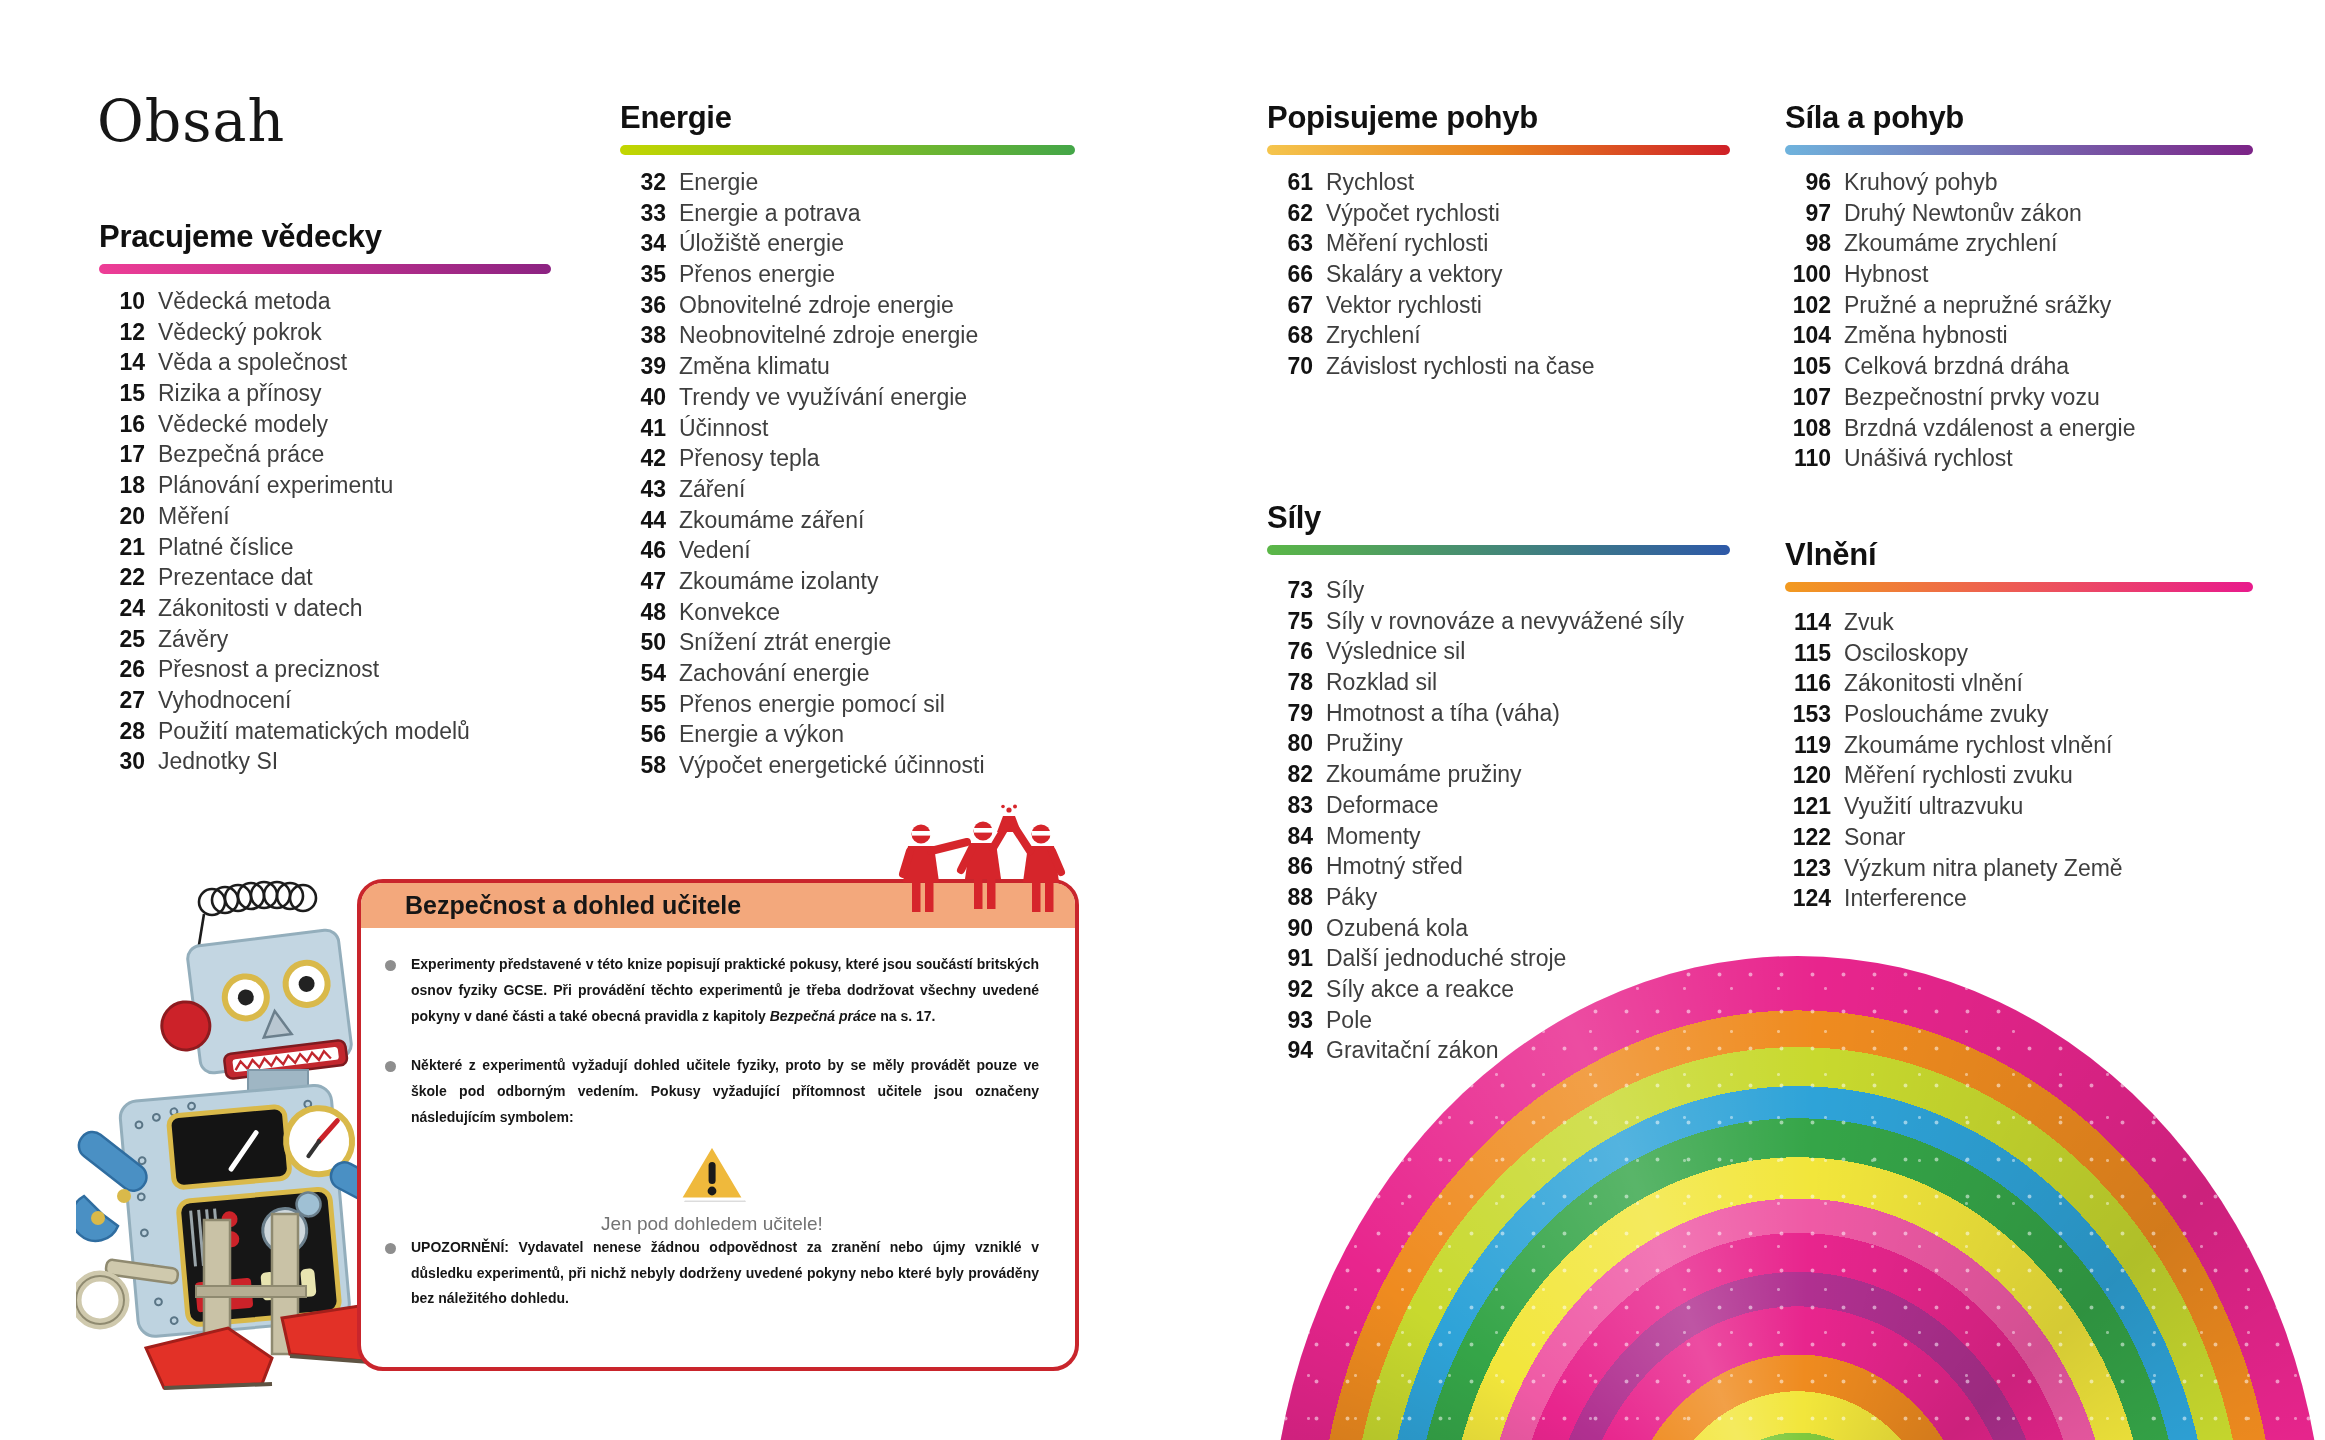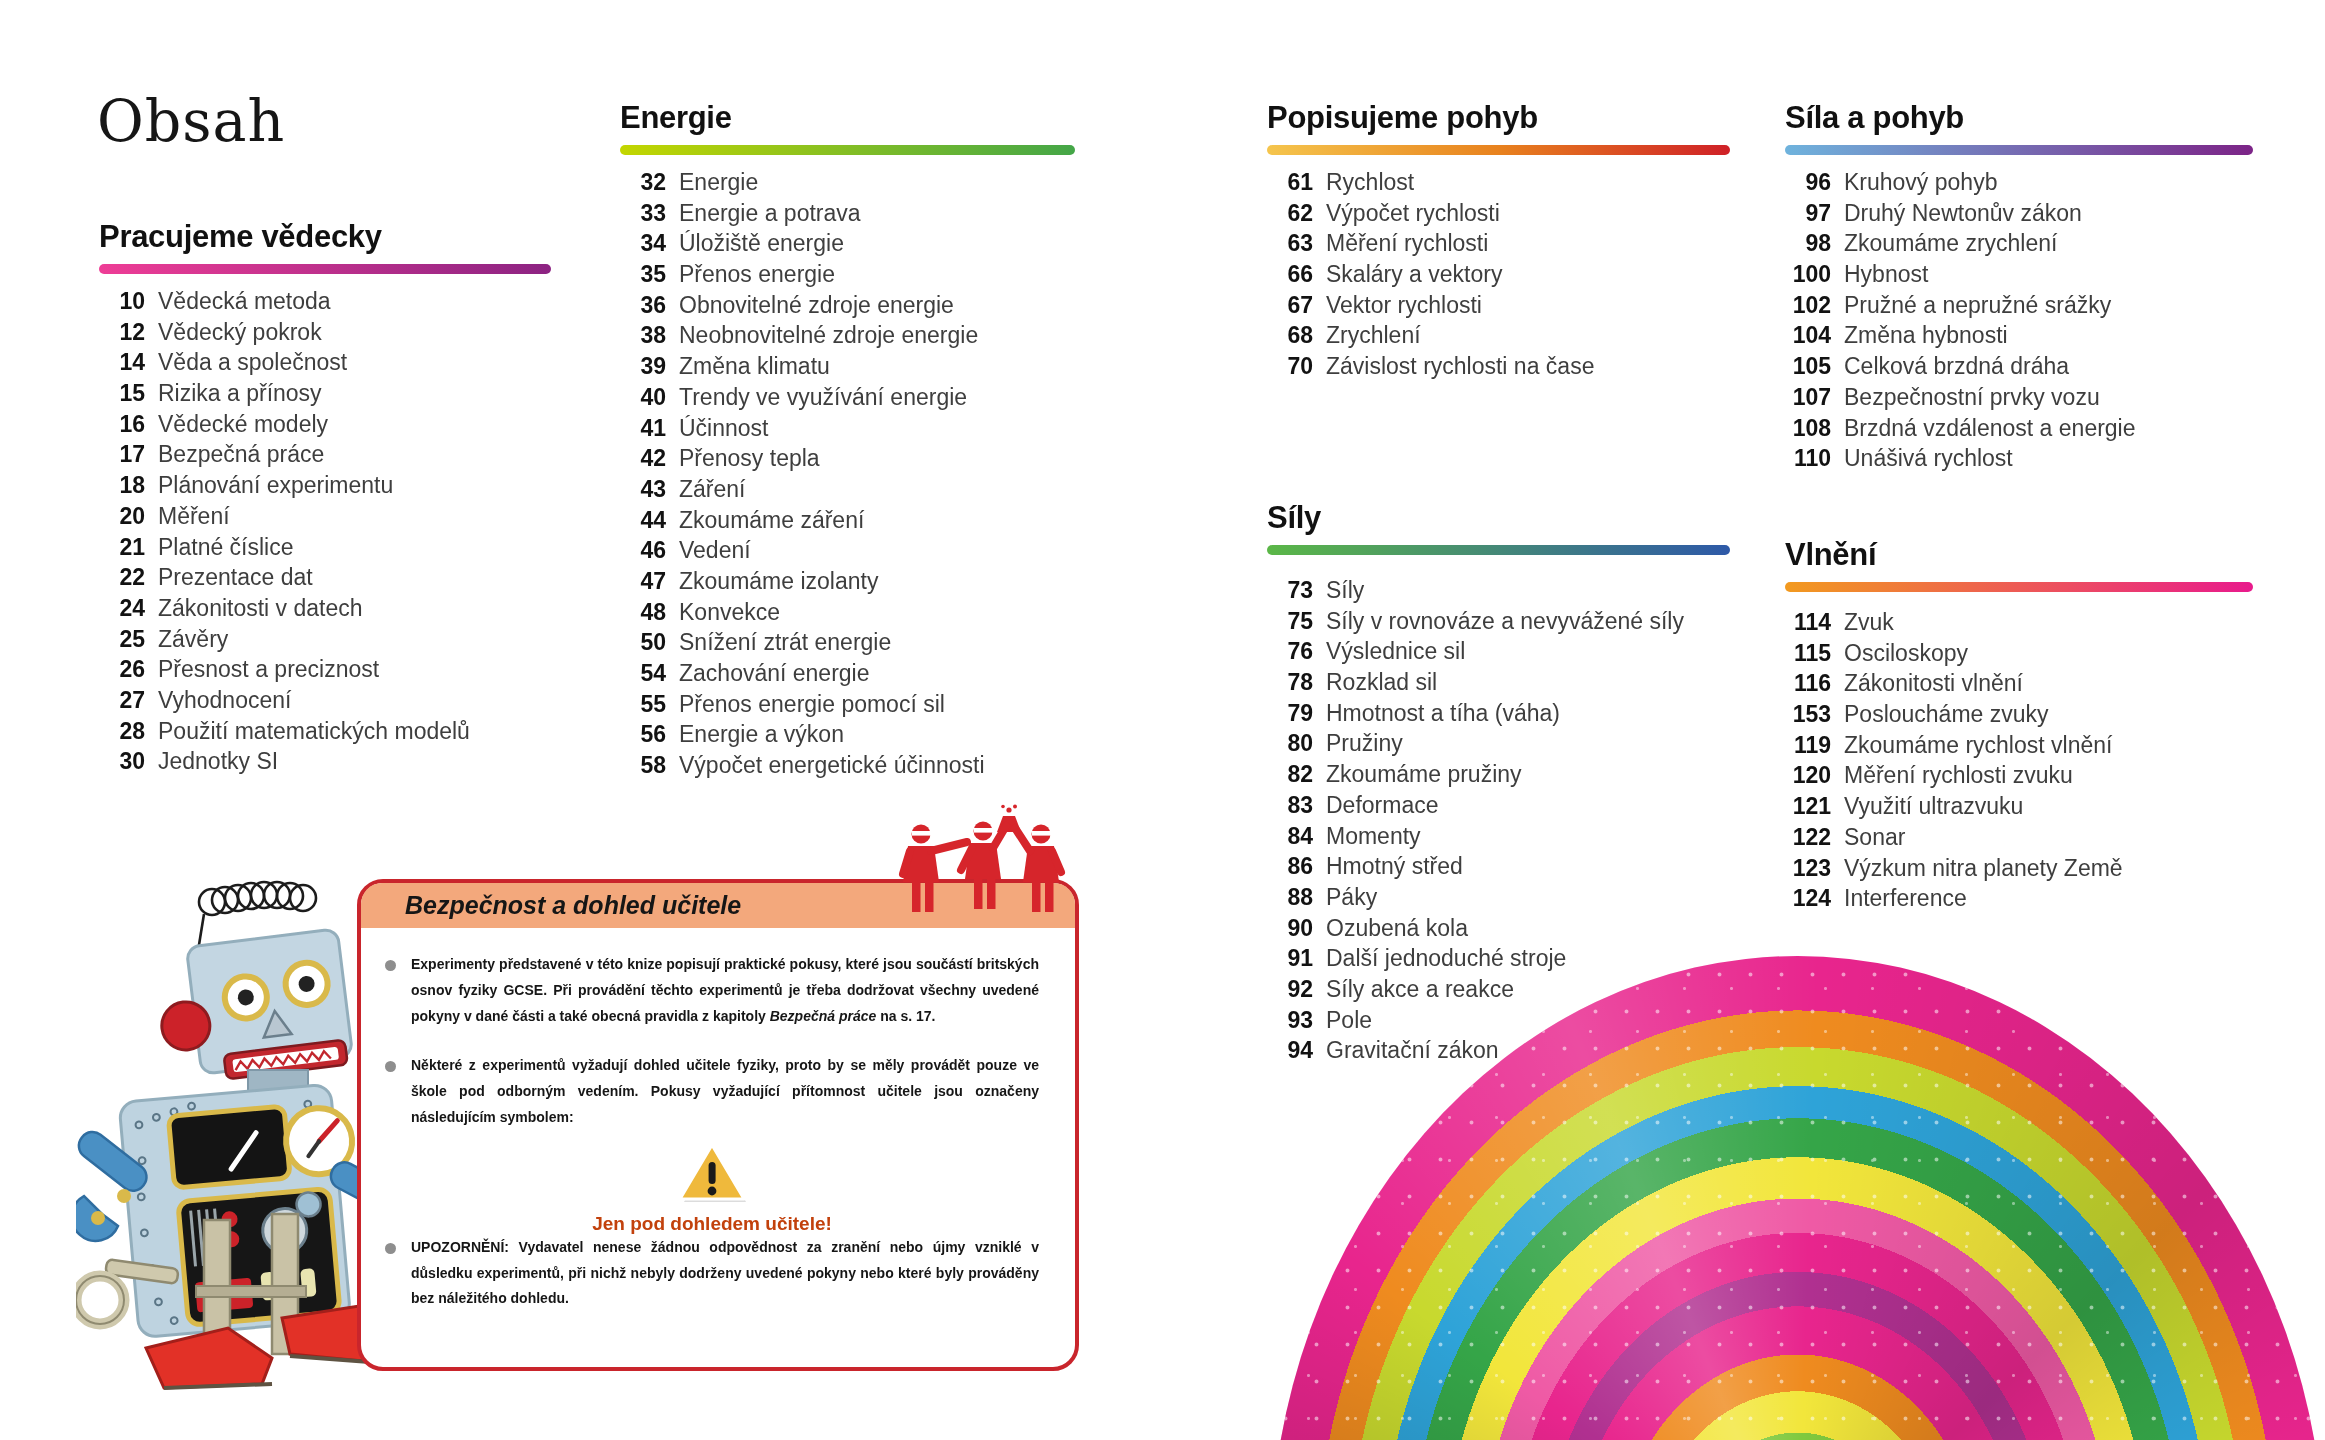--- a/index.html
+++ b/index.html
@@ -35,34 +35,34 @@
   #sec4{left:1785px;top:100px;}#sec4 .bar{width:468px;}
   #sec5{left:1785px;top:537px;}#sec5 .bar{width:468px;} #sec5 ul{margin-top:15px;}
   
   .safety-box{
     position:absolute;left:357px;top:879px;width:714px;height:484px;
     background:#fff;border:4px solid #c9252c;border-radius:26px;z-index:4;
     box-sizing:content-box;
   }
   .safety-head{
     height:45px;border-radius:21px 21px 0 0;background:#f3a87c;
-    display:flex;align-items:center;padding-left:44px;font-style:italic;
+    display:flex;align-items:center;padding-left:44px;
   }
   .safety-head .safety-title{font-size:25px;font-weight:700;color:#161616;}
   .safety-body{padding:0 36px 0 24px;}
   .bullet{display:flex;margin-top:24px;}
   .bullet .dot{flex:none;width:11px;height:11px;border-radius:50%;background:#8e8e8e;margin:8px 15px 0 0;}
   .bullet .btext{
     font-size:14px;line-height:25.8px;font-weight:700;color:#161616;
     width:628px;text-align:justify;
   }
   .bullet .btext i{font-style:italic;}
   .warning-wrap{margin-top:10px;text-align:center;}
   .warning-wrap svg{display:inline-block;}
-  .warning-caption{font-size:19px;font-weight:700;color:#c2410c;margin-top:2px;text-align:center;}
+  .warning-caption{font-size:19px;font-weight:400;color:#737373;margin-top:2px;text-align:center;}
   
   .scientists{position:absolute;left:891px;top:804px;z-index:5;}
   .robot{position:absolute;left:76px;top:866px;z-index:3;}
   .bubble-clip{
     position:absolute;left:1270px;top:956px;width:1055px;height:484px;
     overflow:hidden;z-index:1;
   }
   .bubble-dome{
     position:absolute;left:0;top:0;width:1055px;height:1210px;border-radius:50%;
     background:

